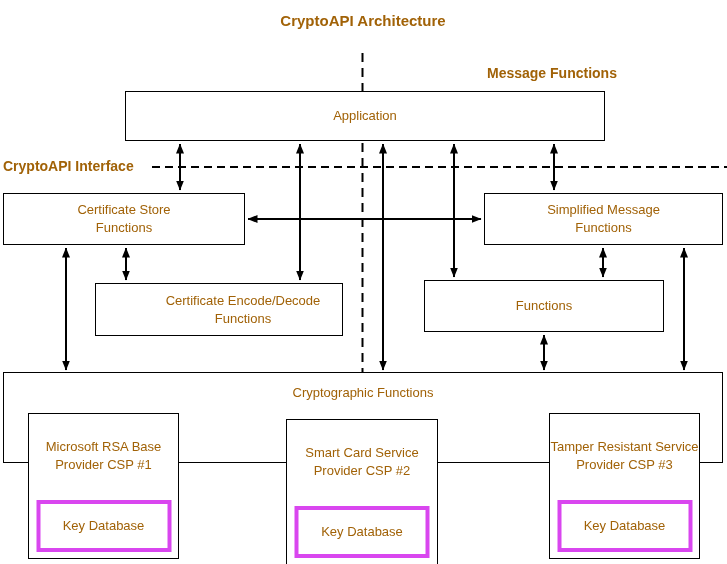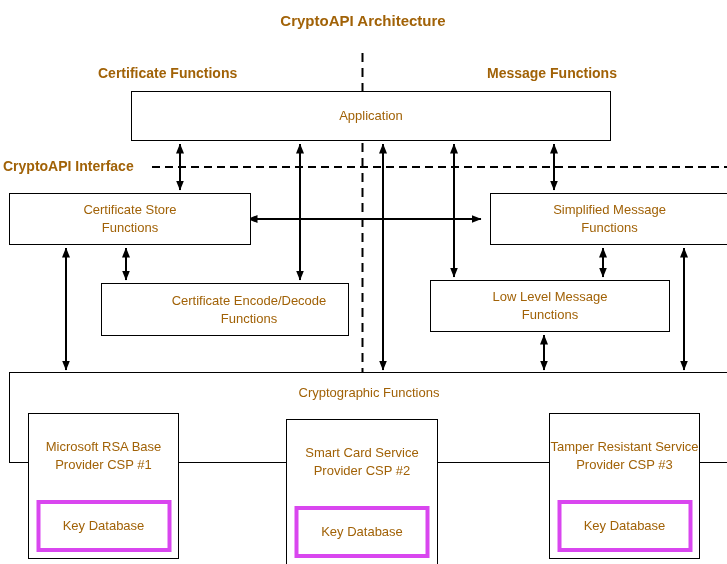--- a/index.html
+++ b/index.html
@@ -18,21 +18,20 @@
     box-sizing: border-box;
     background: #ffffff;
     border: 1px solid #000000;
     display: flex;
     flex-direction: column;
     align-items: center;
     justify-content: center;
     text-align: center;
     font-size: 13px;
     line-height: 18px;
-    margin-left: 6px;
   }
   .box span { display: block; }
   .titleblock {
     position: absolute;
     left: 263px; top: 11px; width: 200px;
     text-align: center;
     font-size: 15px; font-weight: bold; line-height: 19px;
   }
   .seclabel {
     position: absolute;
@@ -96,21 +95,20 @@
     <line x1="684" y1="248" x2="684" y2="370" stroke="#000000" stroke-width="2" marker-start="url(#ah)" marker-end="url(#ah)"></line>
     <line x1="544" y1="335" x2="544" y2="370" stroke="#000000" stroke-width="2" marker-start="url(#ah)" marker-end="url(#ah)"></line>
     <line x1="248" y1="219" x2="481" y2="219" stroke="#000000" stroke-width="2" marker-start="url(#ah)" marker-end="url(#ah)"></line>
   </svg>
 
   <div class="titleblock">
     <span>CryptoAPI</span>
     <span>Architecture</span>
   </div>
 
-  <div class="seclabel" style="left:98px; top:65px;">Certificate Functions</div>
   <div class="seclabel" style="left:3px; top:158px;">CryptoAPI Interface</div>
   <div class="seclabel" style="left:487px; top:65px;">Message Functions</div>
 
   <div class="box" id="app-box">
     <span>Application</span>
   </div>
 
   <div class="box" id="certstore-box">
     <span>Certificate Store</span>
     <span>Functions</span>
@@ -120,21 +118,20 @@
     <span>Simplified Message</span>
     <span>Functions</span>
   </div>
 
   <div class="box" id="encdec-box">
     <span>Certificate Encode/Decode</span>
     <span>Functions</span>
   </div>
 
   <div class="box" id="lowlevel-box">
-    <span>Low Level Message</span>
     <span>Functions</span>
   </div>
 
   <div class="box" id="crypto-box">
     <span class="crypto-label">Cryptographic Functions</span>
   </div>
 
   <div class="csp-box" id="csp1-box">
     <span>Microsoft RSA Base</span>
     <span>Provider</span>

